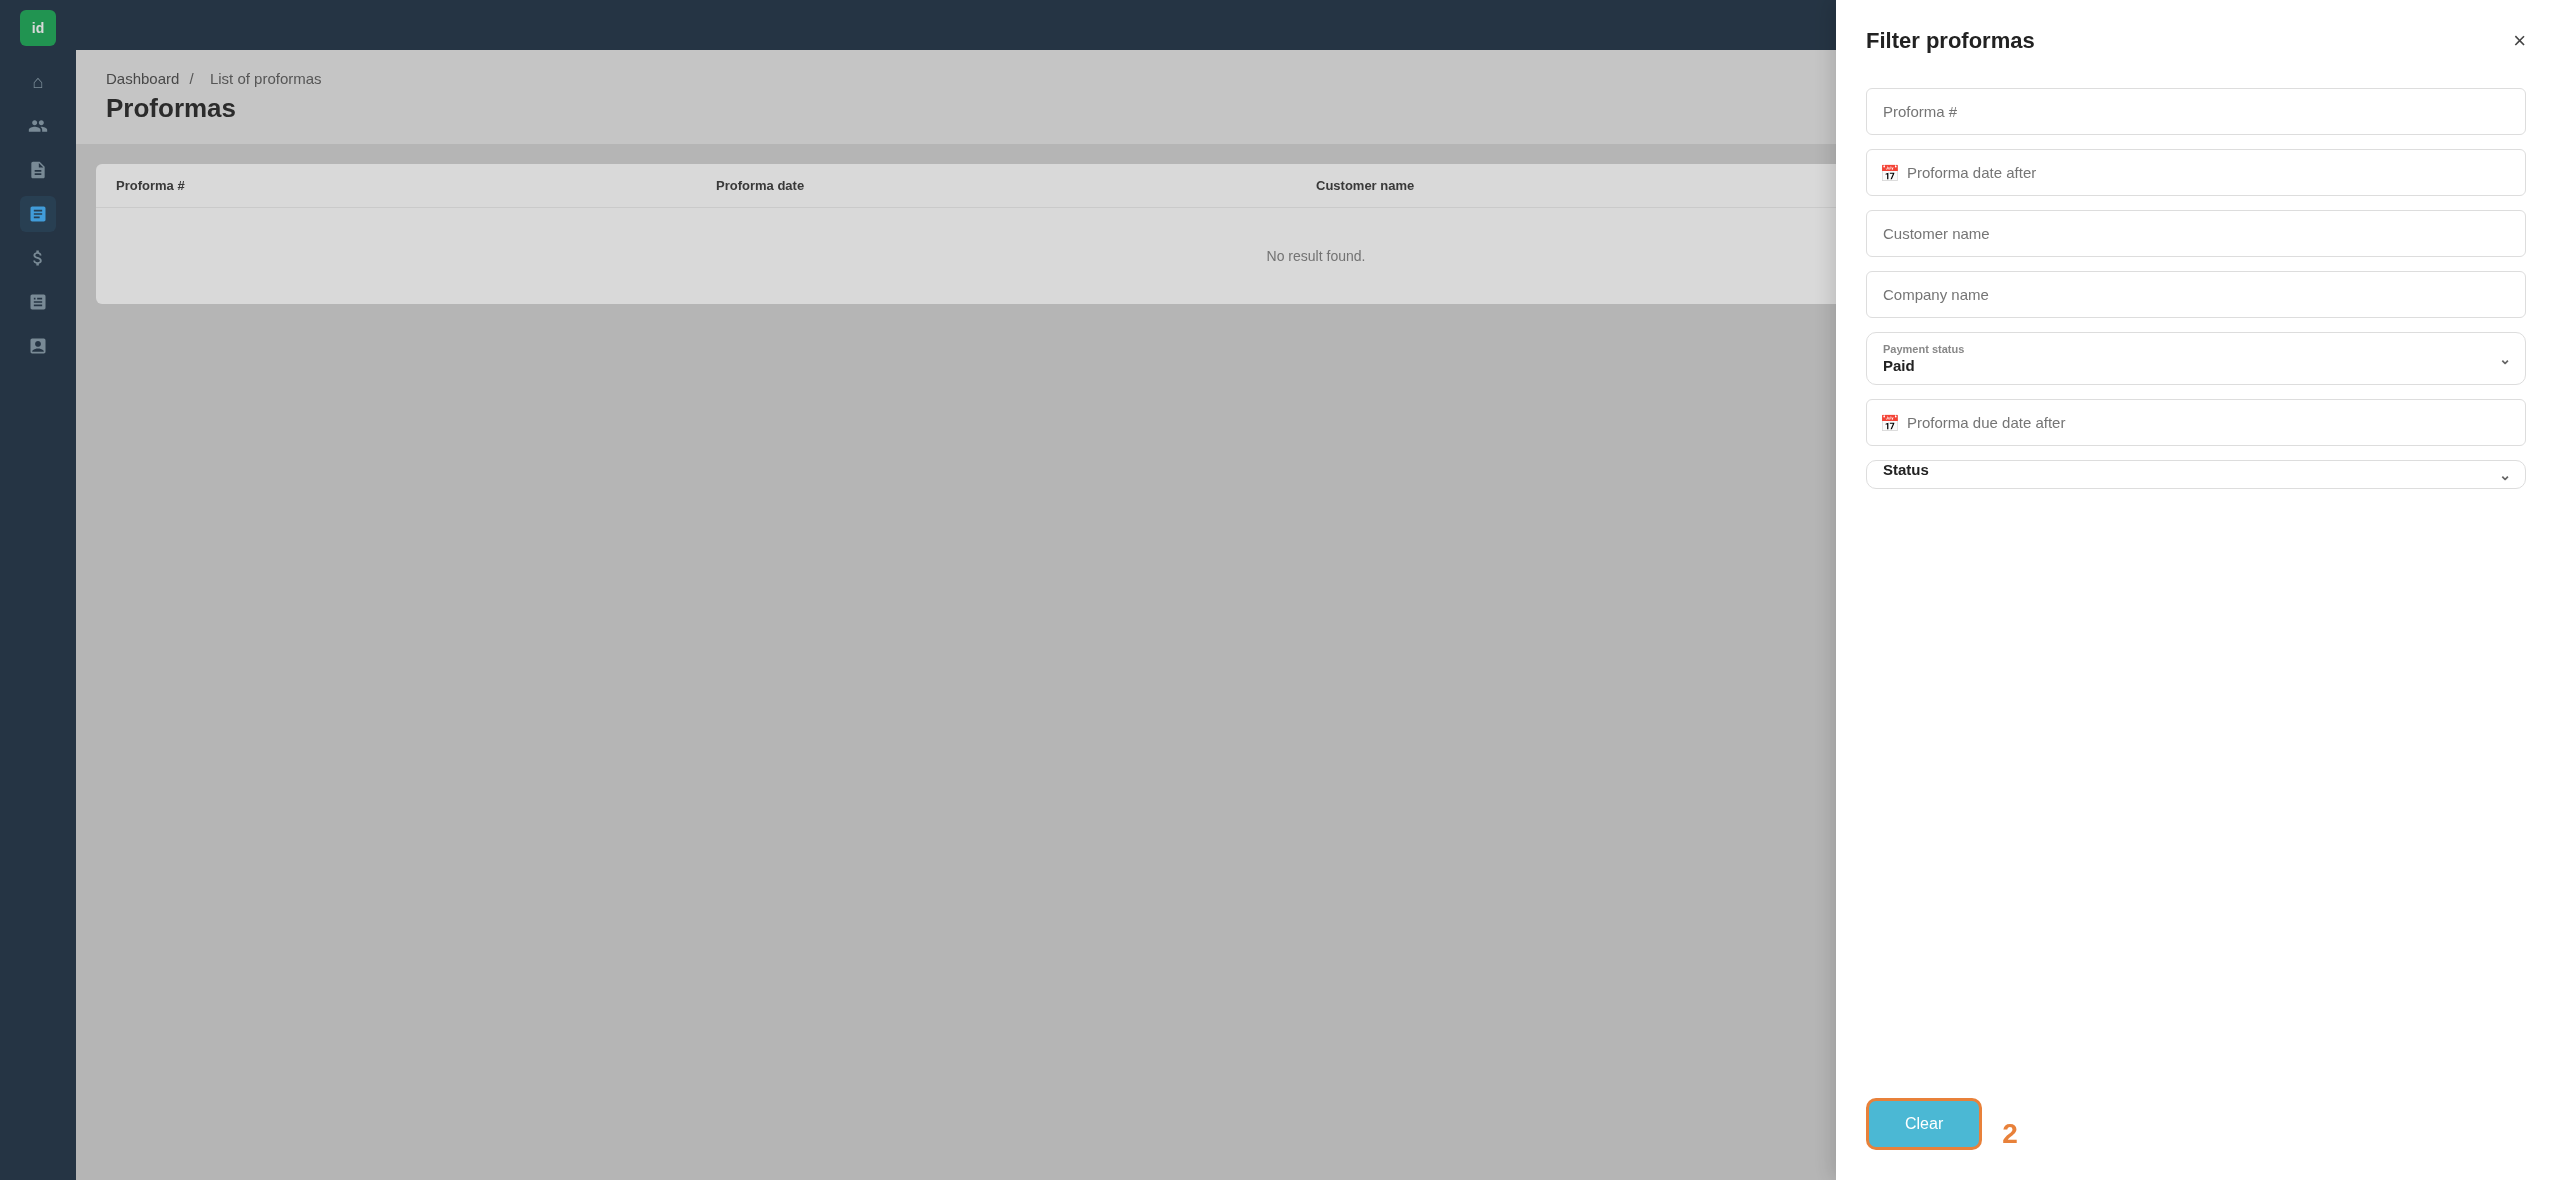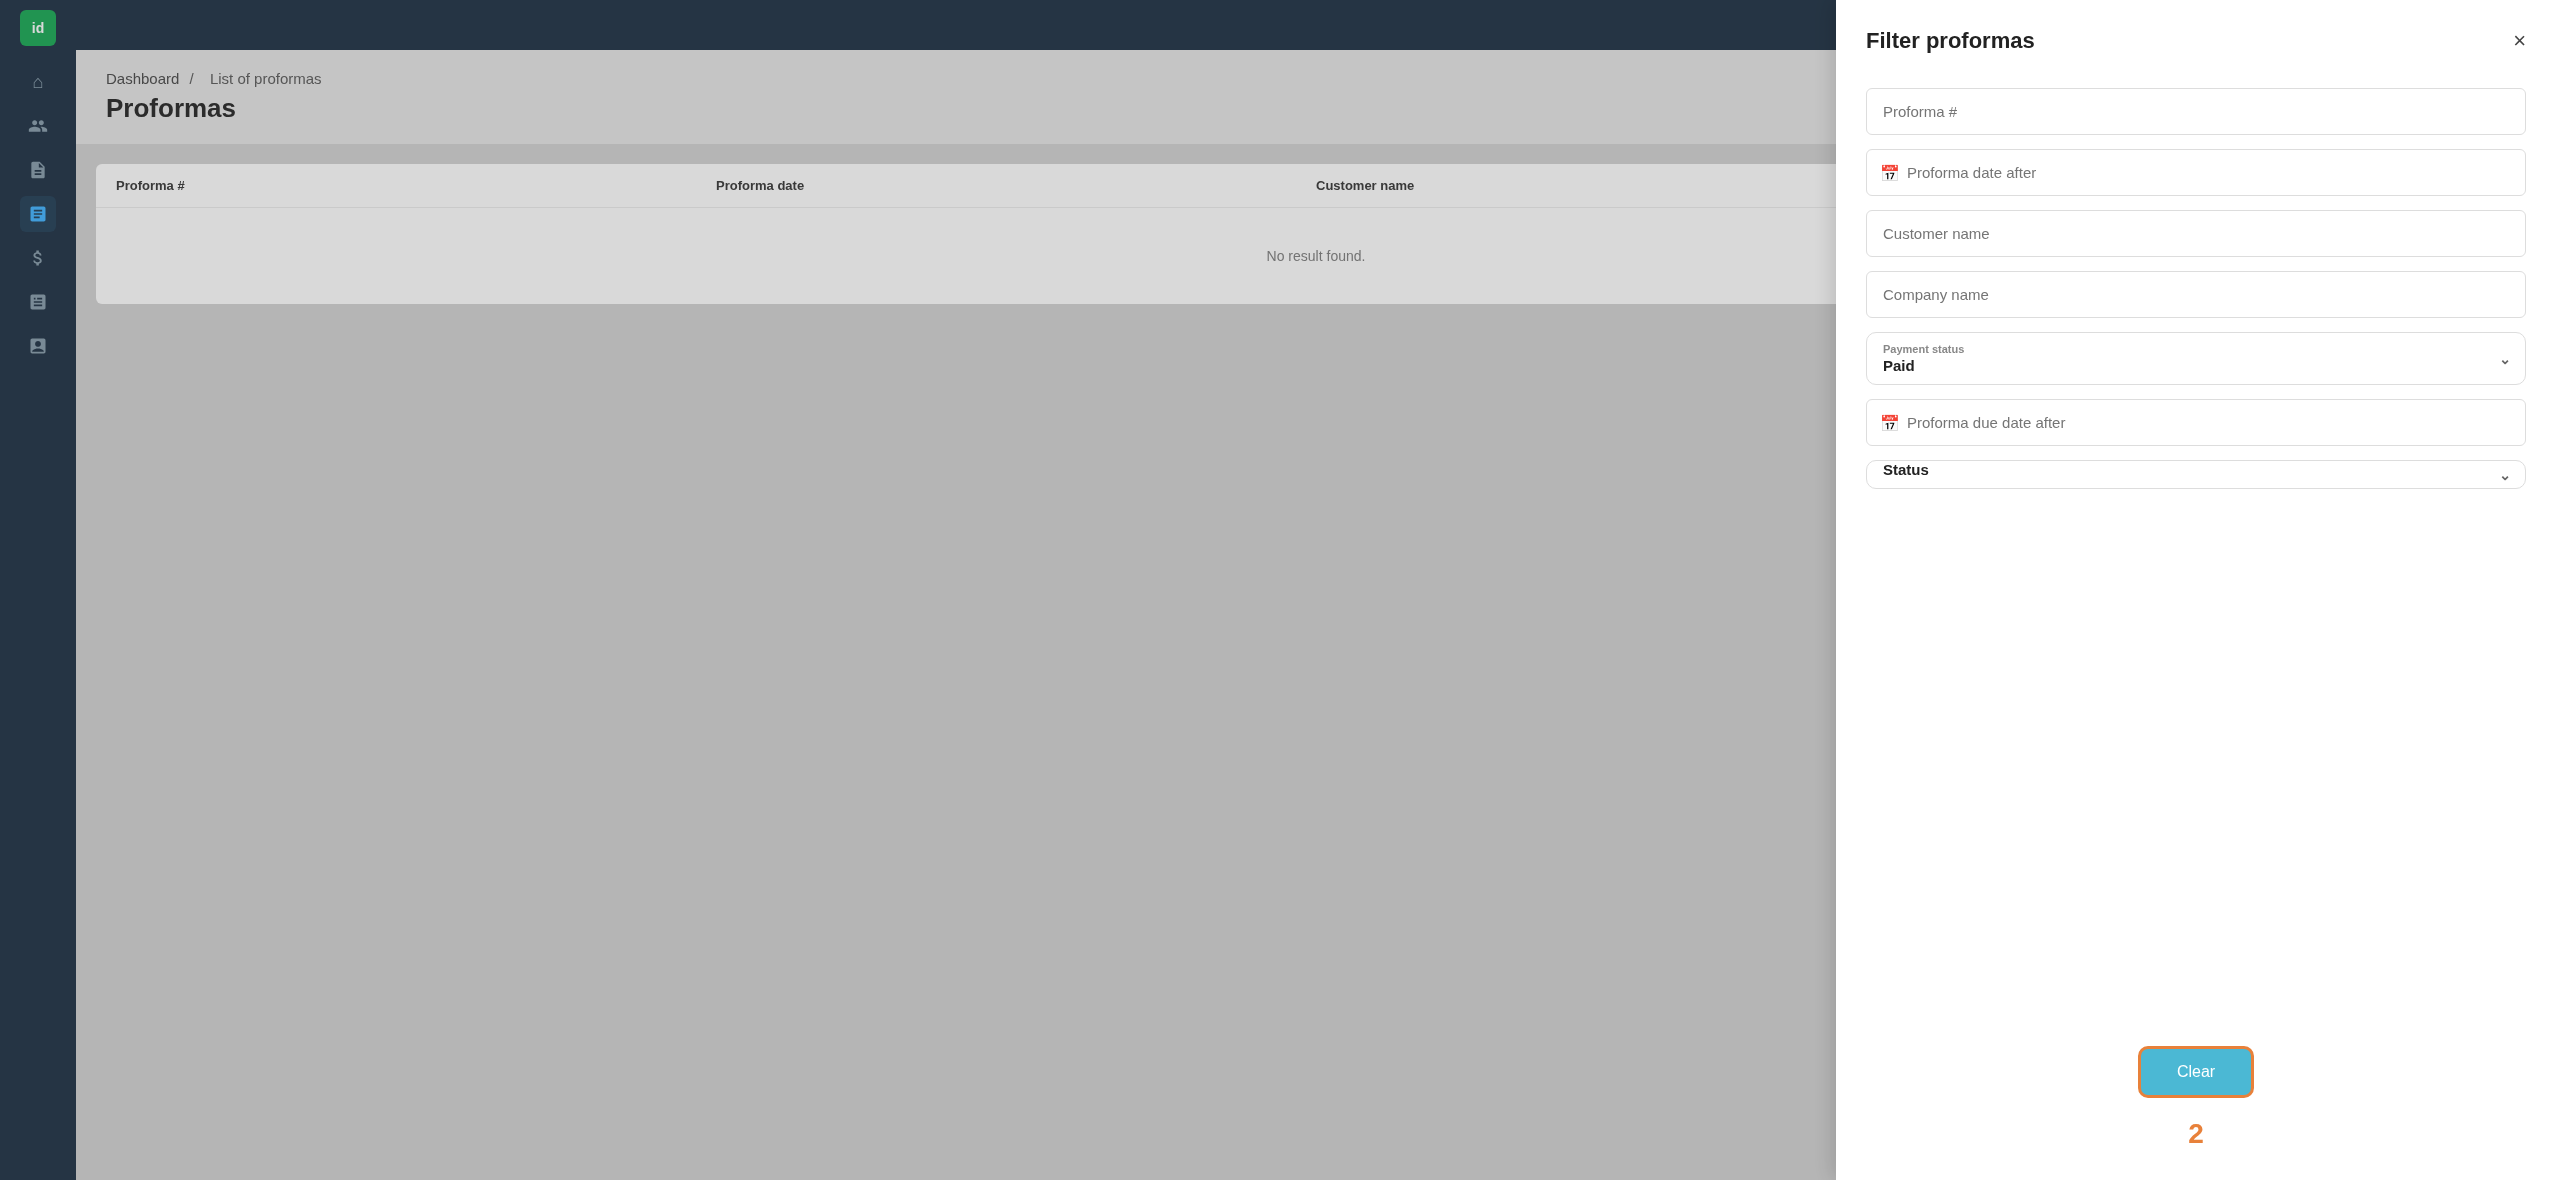--- a/index.html
+++ b/index.html
@@ -190,23 +190,22 @@
       right: 14px;
       top: 50%;
       transform: translateY(-50%);
       color: #666;
       font-size: 14px;
     }
     .filter-footer {
       padding: 20px 30px 30px;
       flex-shrink: 0;
       display: flex;
-      align-items: center;
+      align-items: flex-end;
       gap: 20px;
-      flex-direction: column;
     }
     .clear-btn {
       background: #4bb8d4;
       color: white;
       border: 3px solid #e8813a;
       border-radius: 10px;
       padding: 14px 36px;
       font-size: 16px;
       font-weight: 500;
       cursor: pointer;

